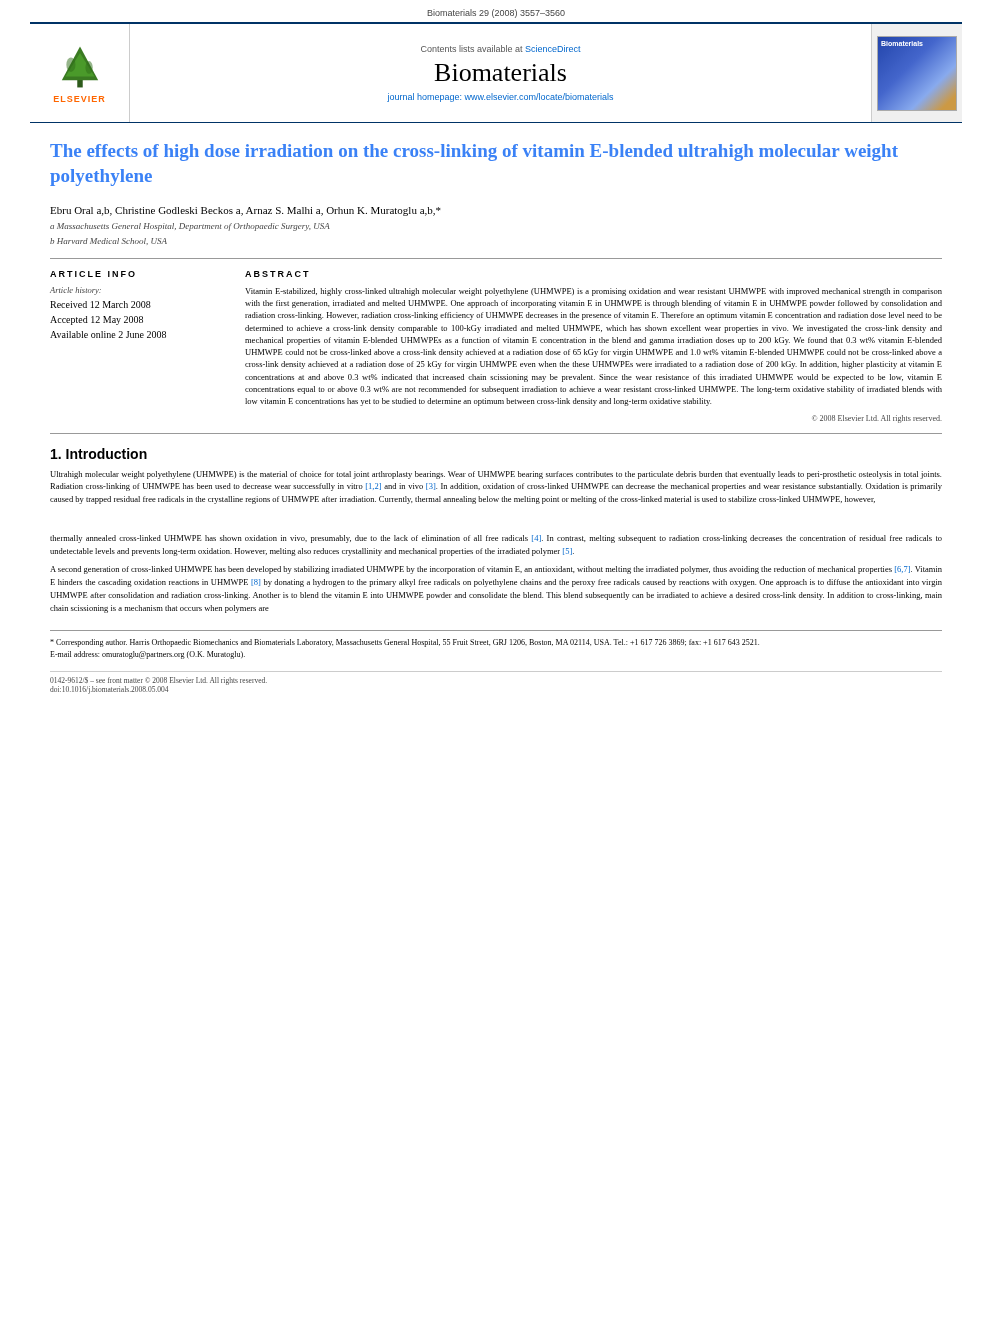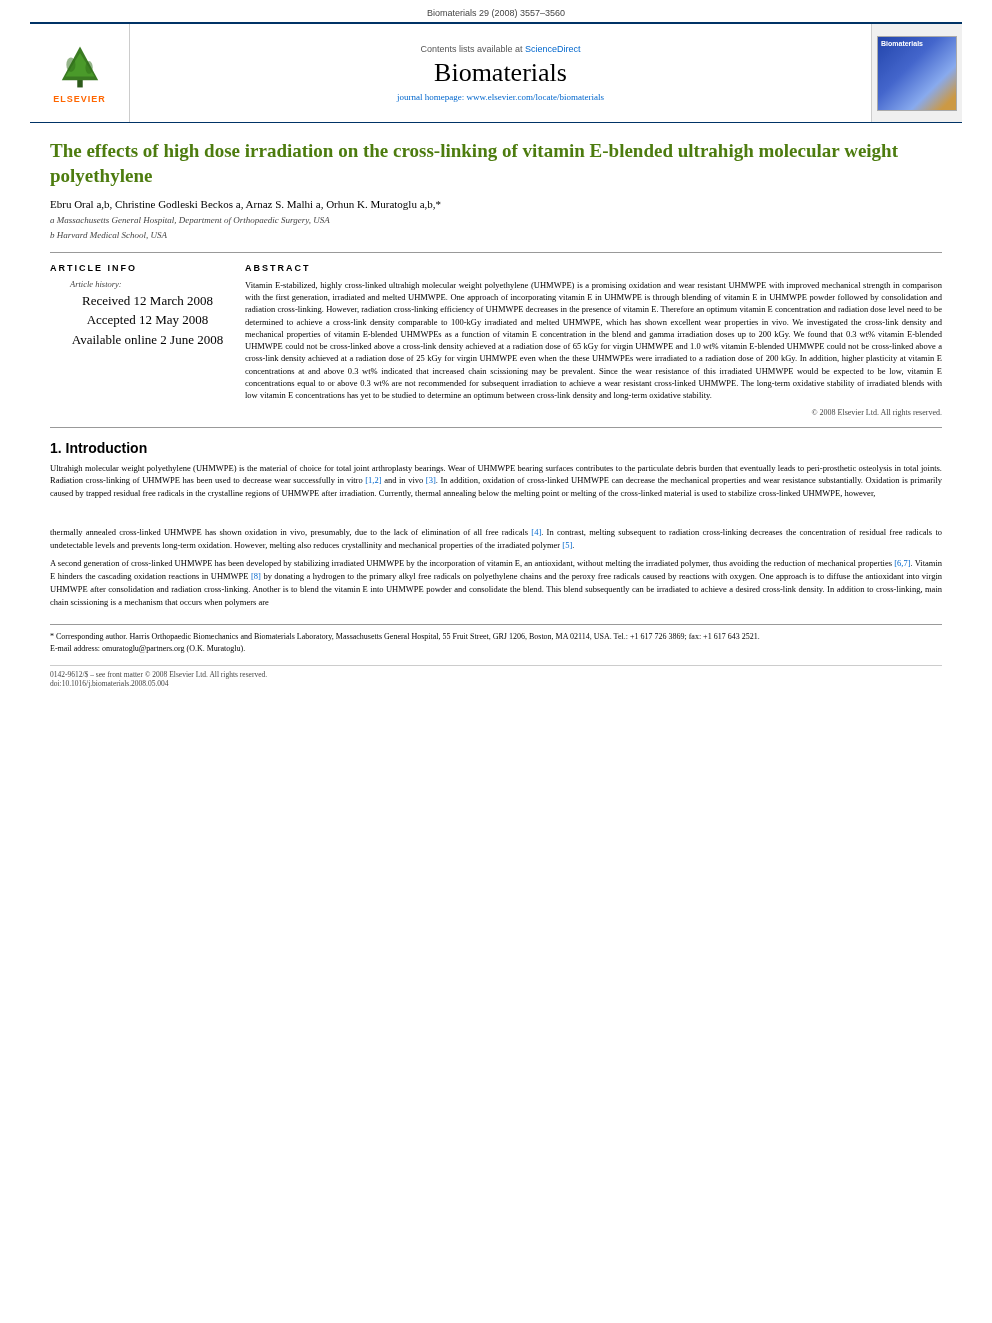--- a/index.html
+++ b/index.html
@@ -82,21 +82,21 @@
       font-size: 26px;
       font-family: 'Times New Roman', Times, serif;
       color: #000;
       font-weight: normal;
       margin: 4px 0;
     }
 
     .journal-homepage {
       font-size: 9px;
       color: #555;
-      font-family: Liberation Serif, serif;
+      font-family: Liberation Sans, sans-serif;
     }
 
     .journal-homepage span {
       color: #0066cc;
     }
 
     .biomaterials-logo {
       width: 90px;
       background: #f0f0f0;
       display: flex;
@@ -125,23 +125,23 @@
 
     
     .main-content {
       padding: 16px 50px 10px;
     }
 
     .article-title {
       font-size: 19px;
       font-family: 'Times New Roman', Times, serif;
       font-weight: bold;
-      color: #4d7c0f;
+      color: #3b82f6;
       line-height: 1.3;
-      margin-bottom: 10px;
+      margin-bottom: 16px;
     }
 
     .authors {
       font-size: 11px;
       color: #000;
       margin-bottom: 4px;
     }
 
     .affiliations {
       font-size: 9px;
@@ -177,37 +177,35 @@
       font-size: 9px;
       font-family: Arial, sans-serif;
       font-weight: bold;
       letter-spacing: 2px;
       color: #000;
       margin-bottom: 6px;
     }
 
     .article-info-block {
       margin-bottom: 10px;
-      margin-left: 20px;
     }
 
     .info-label {
       font-size: 8.5px;
       font-style: italic;
       color: #444;
       display: block;
       margin-bottom: 2px;
     }
 
     .info-text {
-      font-size: 13px;
+      font-size: 10px;
       color: #000;
       display: block;
       line-height: 1.5;
-      text-align: center;
     }
 
     .keywords-block {
       margin-top: 8px;
     }
 
     .abstract-text {
       font-size: 8.5px;
       line-height: 1.45;
       color: #000;

